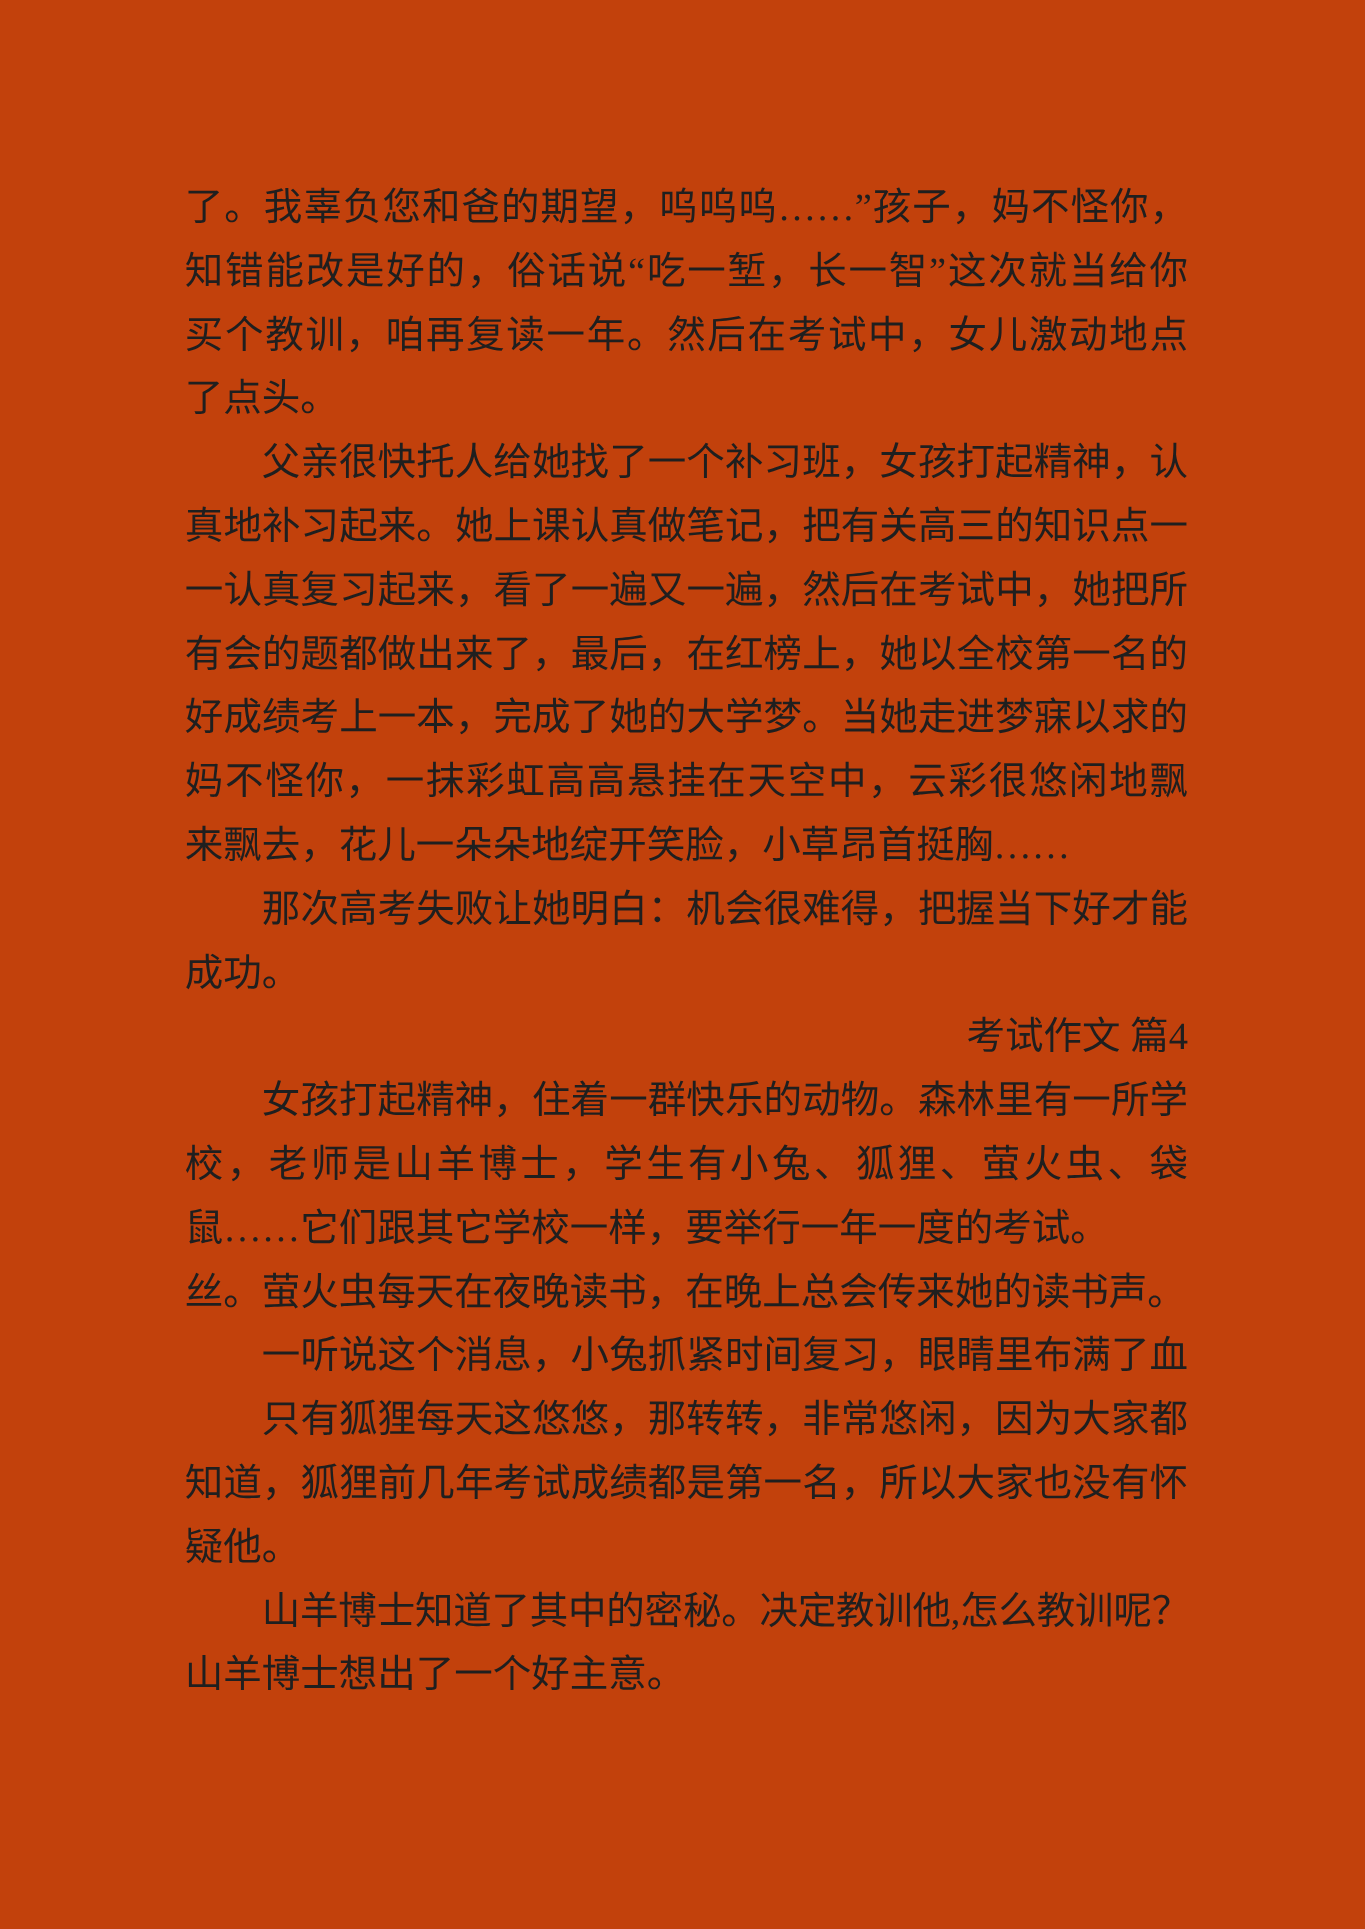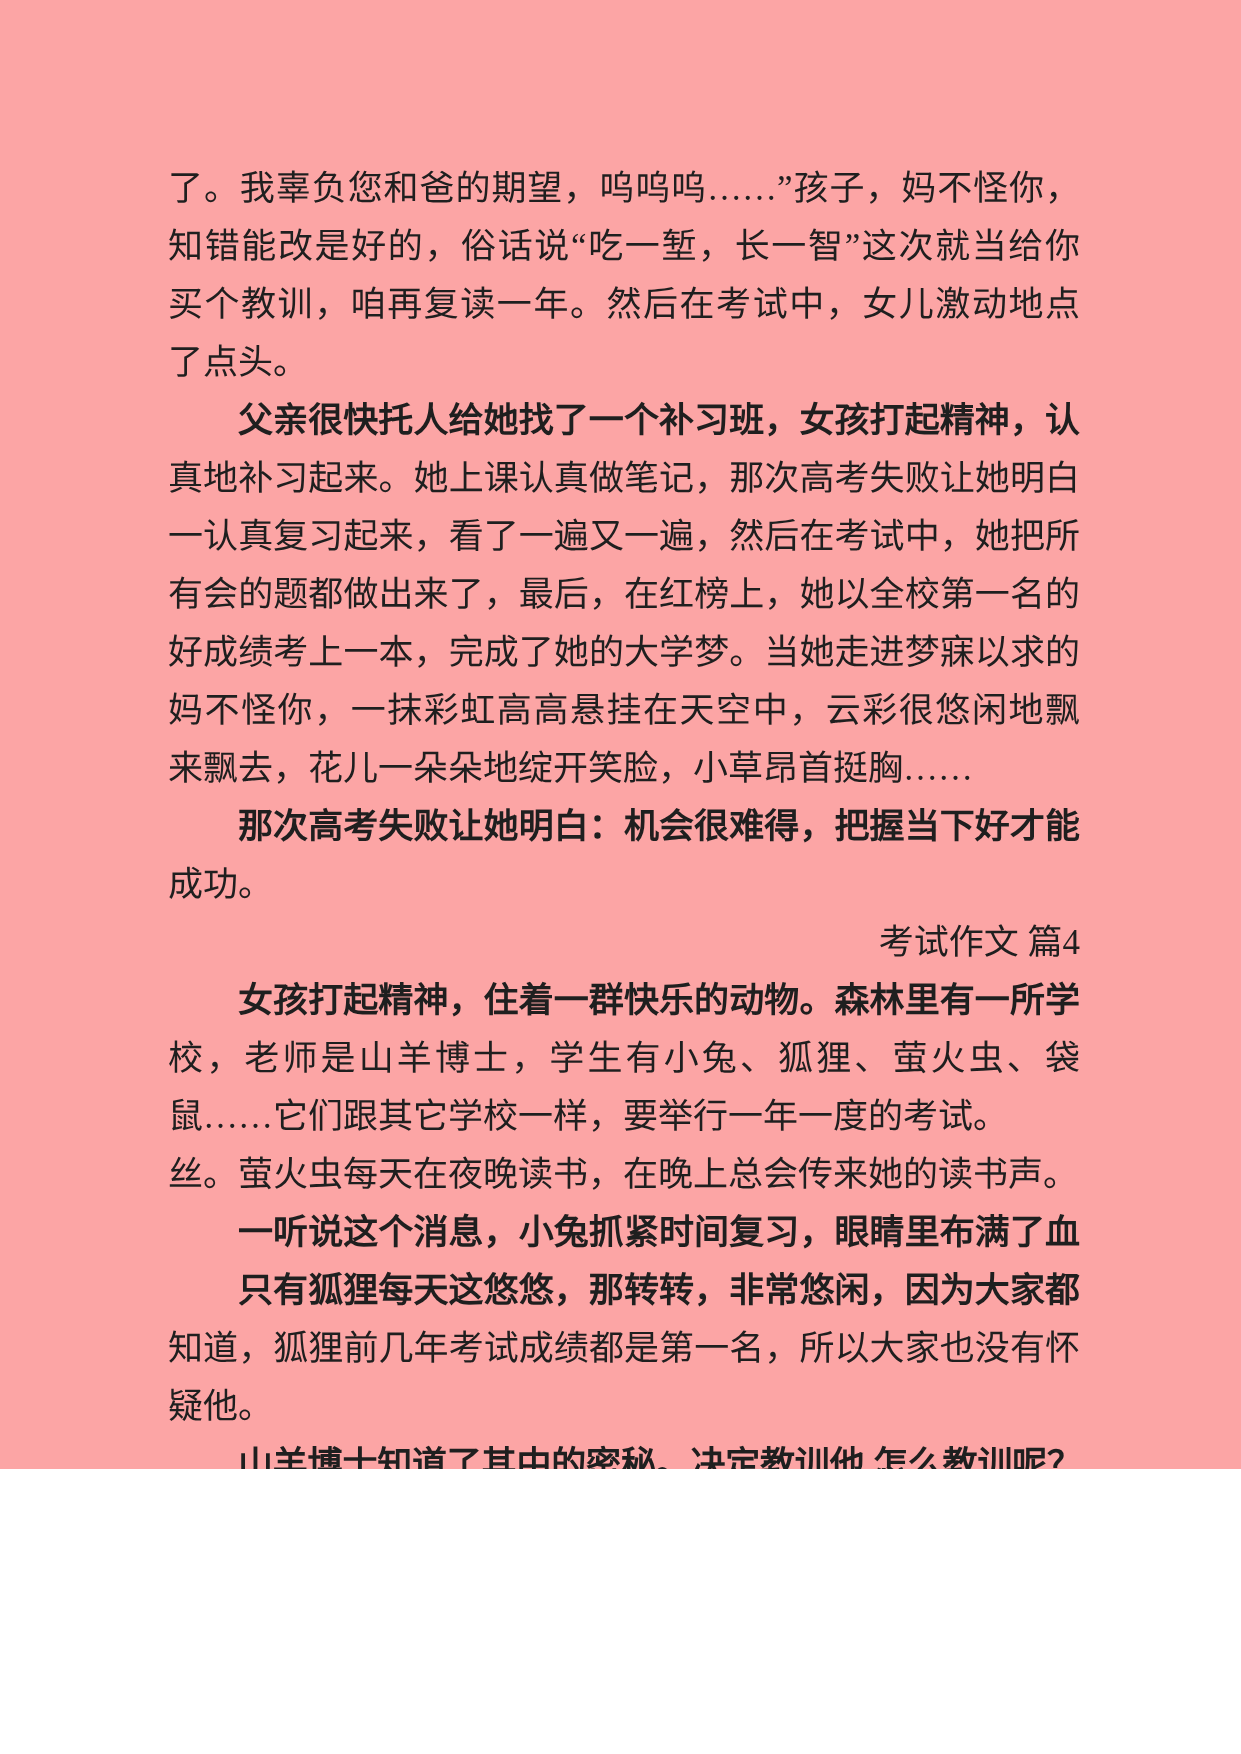--- a/index.html
+++ b/index.html
@@ -8,22 +8,22 @@
   }
   body {
     width: 1241px;
     height: 1754px;
     background: #ffffff;
     font-family: "Liberation Serif", "DejaVu Serif", serif;
   }
   .page {
     position: relative;
     width: 1241px;
-    height: 1469px;
-    background: #fca5a5;
+    height: 1754px;
+    background: #c2410c;
     overflow: hidden;
   }
   .text-block {
     position: absolute;
     left: 168px;
     top: 160px;
     width: 912px;
     font-size: 35px;
     line-height: 58px;
     color: #1f1f1f;
@@ -33,40 +33,39 @@
     box-sizing: border-box;
     min-height: 58px;
     white-space: normal;
   }
   .line.justify {
     text-align: justify;
     text-align-last: justify;
   }
   .line.indent {
     padding-left: 70px; 
-    font-weight: bold;
   }
   .line.tight {
     letter-spacing: -2px; 
   }
   .line.heading {
     text-align: right;
   }
 </style>
 </head>
 <body>
 
 <div class="page">
   <div class="text-block">
       <div class="line justify">了。我辜负您和爸的期望，呜呜呜……”孩子，妈不怪你，</div>
       <div class="line justify">知错能改是好的，俗话说“吃一堑，长一智”这次就当给你</div>
       <div class="line justify">买个教训，咱再复读一年。然后在考试中，女儿激动地点</div>
       <div class="line">了点头。</div>
       <div class="line indent justify">父亲很快托人给她找了一个补习班，女孩打起精神，认</div>
-      <div class="line justify">真地补习起来。她上课认真做笔记，那次高考失败让她明白</div>
+      <div class="line justify">真地补习起来。她上课认真做笔记，把有关高三的知识点一</div>
       <div class="line justify">一认真复习起来，看了一遍又一遍，然后在考试中，她把所</div>
       <div class="line justify">有会的题都做出来了，最后，在红榜上，她以全校第一名的</div>
       <div class="line justify">好成绩考上一本，完成了她的大学梦。当她走进梦寐以求的</div>
       <div class="line justify">妈不怪你，一抹彩虹高高悬挂在天空中，云彩很悠闲地飘</div>
       <div class="line">来飘去，花儿一朵朵地绽开笑脸，小草昂首挺胸……</div>
       <div class="line indent justify">那次高考失败让她明白：机会很难得，把握当下好才能</div>
       <div class="line">成功。</div>
       <div class="line heading">考试作文 篇4</div>
       <div class="line indent justify">女孩打起精神，住着一群快乐的动物。森林里有一所学</div>
       <div class="line justify">校，老师是山羊博士，学生有小兔、狐狸、萤火虫、袋</div>

